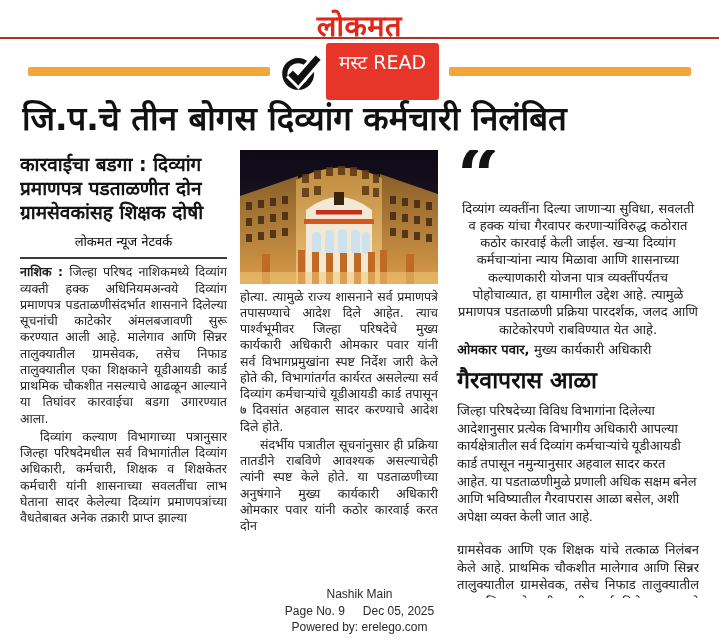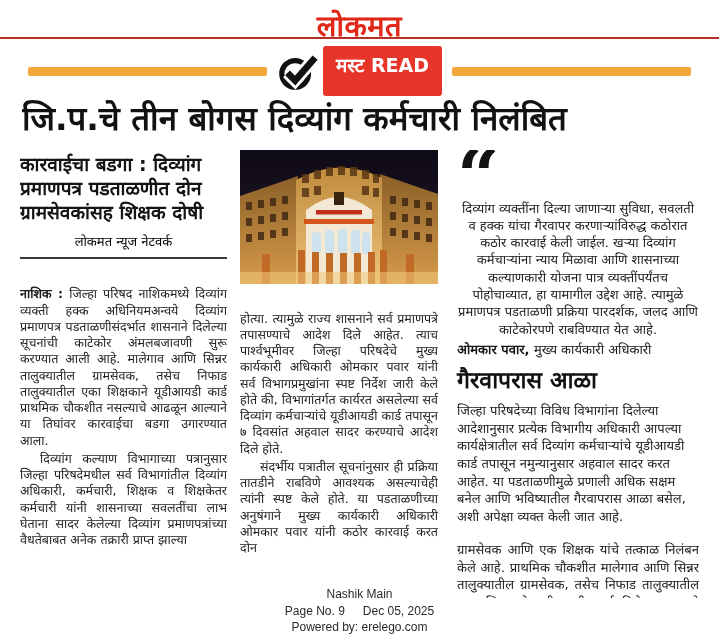--- a/index.html
+++ b/index.html
@@ -24,22 +24,22 @@
   
   .badge-row {
     display: flex; align-items: center;
     padding: 0 28px; margin-top: 13px; height: 38px;
   }
   .gold-bar { flex: 1; height: 9px; background: #f3a63a; border-radius: 2px; }
   .check-wrap { width: 42px; height: 40px; margin: 0 4px 0 10px; flex: none; }
   .mustread {
     flex: none;
     background: #e8352a; color: #ffffff;
-    font-weight: 700; font-size: 19px;
-    padding: 6px 13px 18px 13px; border-radius: 3px;
+    font-weight: 400; font-size: 19px;
+    padding: 6px 13px 25px 13px; border-radius: 3px;
     margin-right: 10px; white-space: nowrap;
   }
   
   .headline {
     margin: 7px 22px 0 22px;
     font-size: 33px; font-weight: 700; color: #111111;
     white-space: nowrap; overflow: hidden;
     text-align: left; transform-origin: left center;
     line-height: 1.35;
   }
@@ -57,21 +57,21 @@
     font-size: 19px; font-weight: 700; color: #141414;
     line-height: 1.28; margin-top: 2px;
   }
   .byline {
     text-align: center; font-size: 13px; color: #000000;
     margin-top: 8px; padding-bottom: 7px;
     border-bottom: 2px solid #3a3a3a;
   }
   .bodytext {
     font-size: 12.5px; color: #1c1c1c;
-    line-height: 1.3; text-align: justify; margin-top: 27px;
+    line-height: 1.3; text-align: justify; margin-top: 5px;
   }
   .bodytext.indent { text-indent: 20px; margin-top: 2px; }
   .lead-bold { font-weight: 700; }
 
   
   .photo { width: 198px; height: 134px; display: block; background: #140e1c; }
 
   
   .quote-mark {
     font-family: "DejaVu Serif", serif;
@@ -83,21 +83,21 @@
     text-align: center; margin-top: 4px;
   }
   .attribution { font-size: 13px; color: #161616; margin-top: 2px; }
   .attr-name { font-weight: 700; }
   .section-heading {
     font-size: 23px; font-weight: 700; color: #111111;
     margin-top: 9px; line-height: 1.2;
   }
   .rc-para {
     font-size: 13px; color: #1c1c1c; line-height: 1.35;
-    text-align: left; margin-top: 8px;
+    text-align: left; margin-top: 8px; font-family: Liberation Serif, serif;
   }
   .rc-para.justified { text-align: justify; margin-top: 16px; }
 
   
   .footer {
     position: absolute; left: 0; right: 0; bottom: 8px;
     text-align: center;
     font-family: "Liberation Sans", sans-serif;
     font-size: 12px; color: #2a2a2a; line-height: 1.35;
   }

